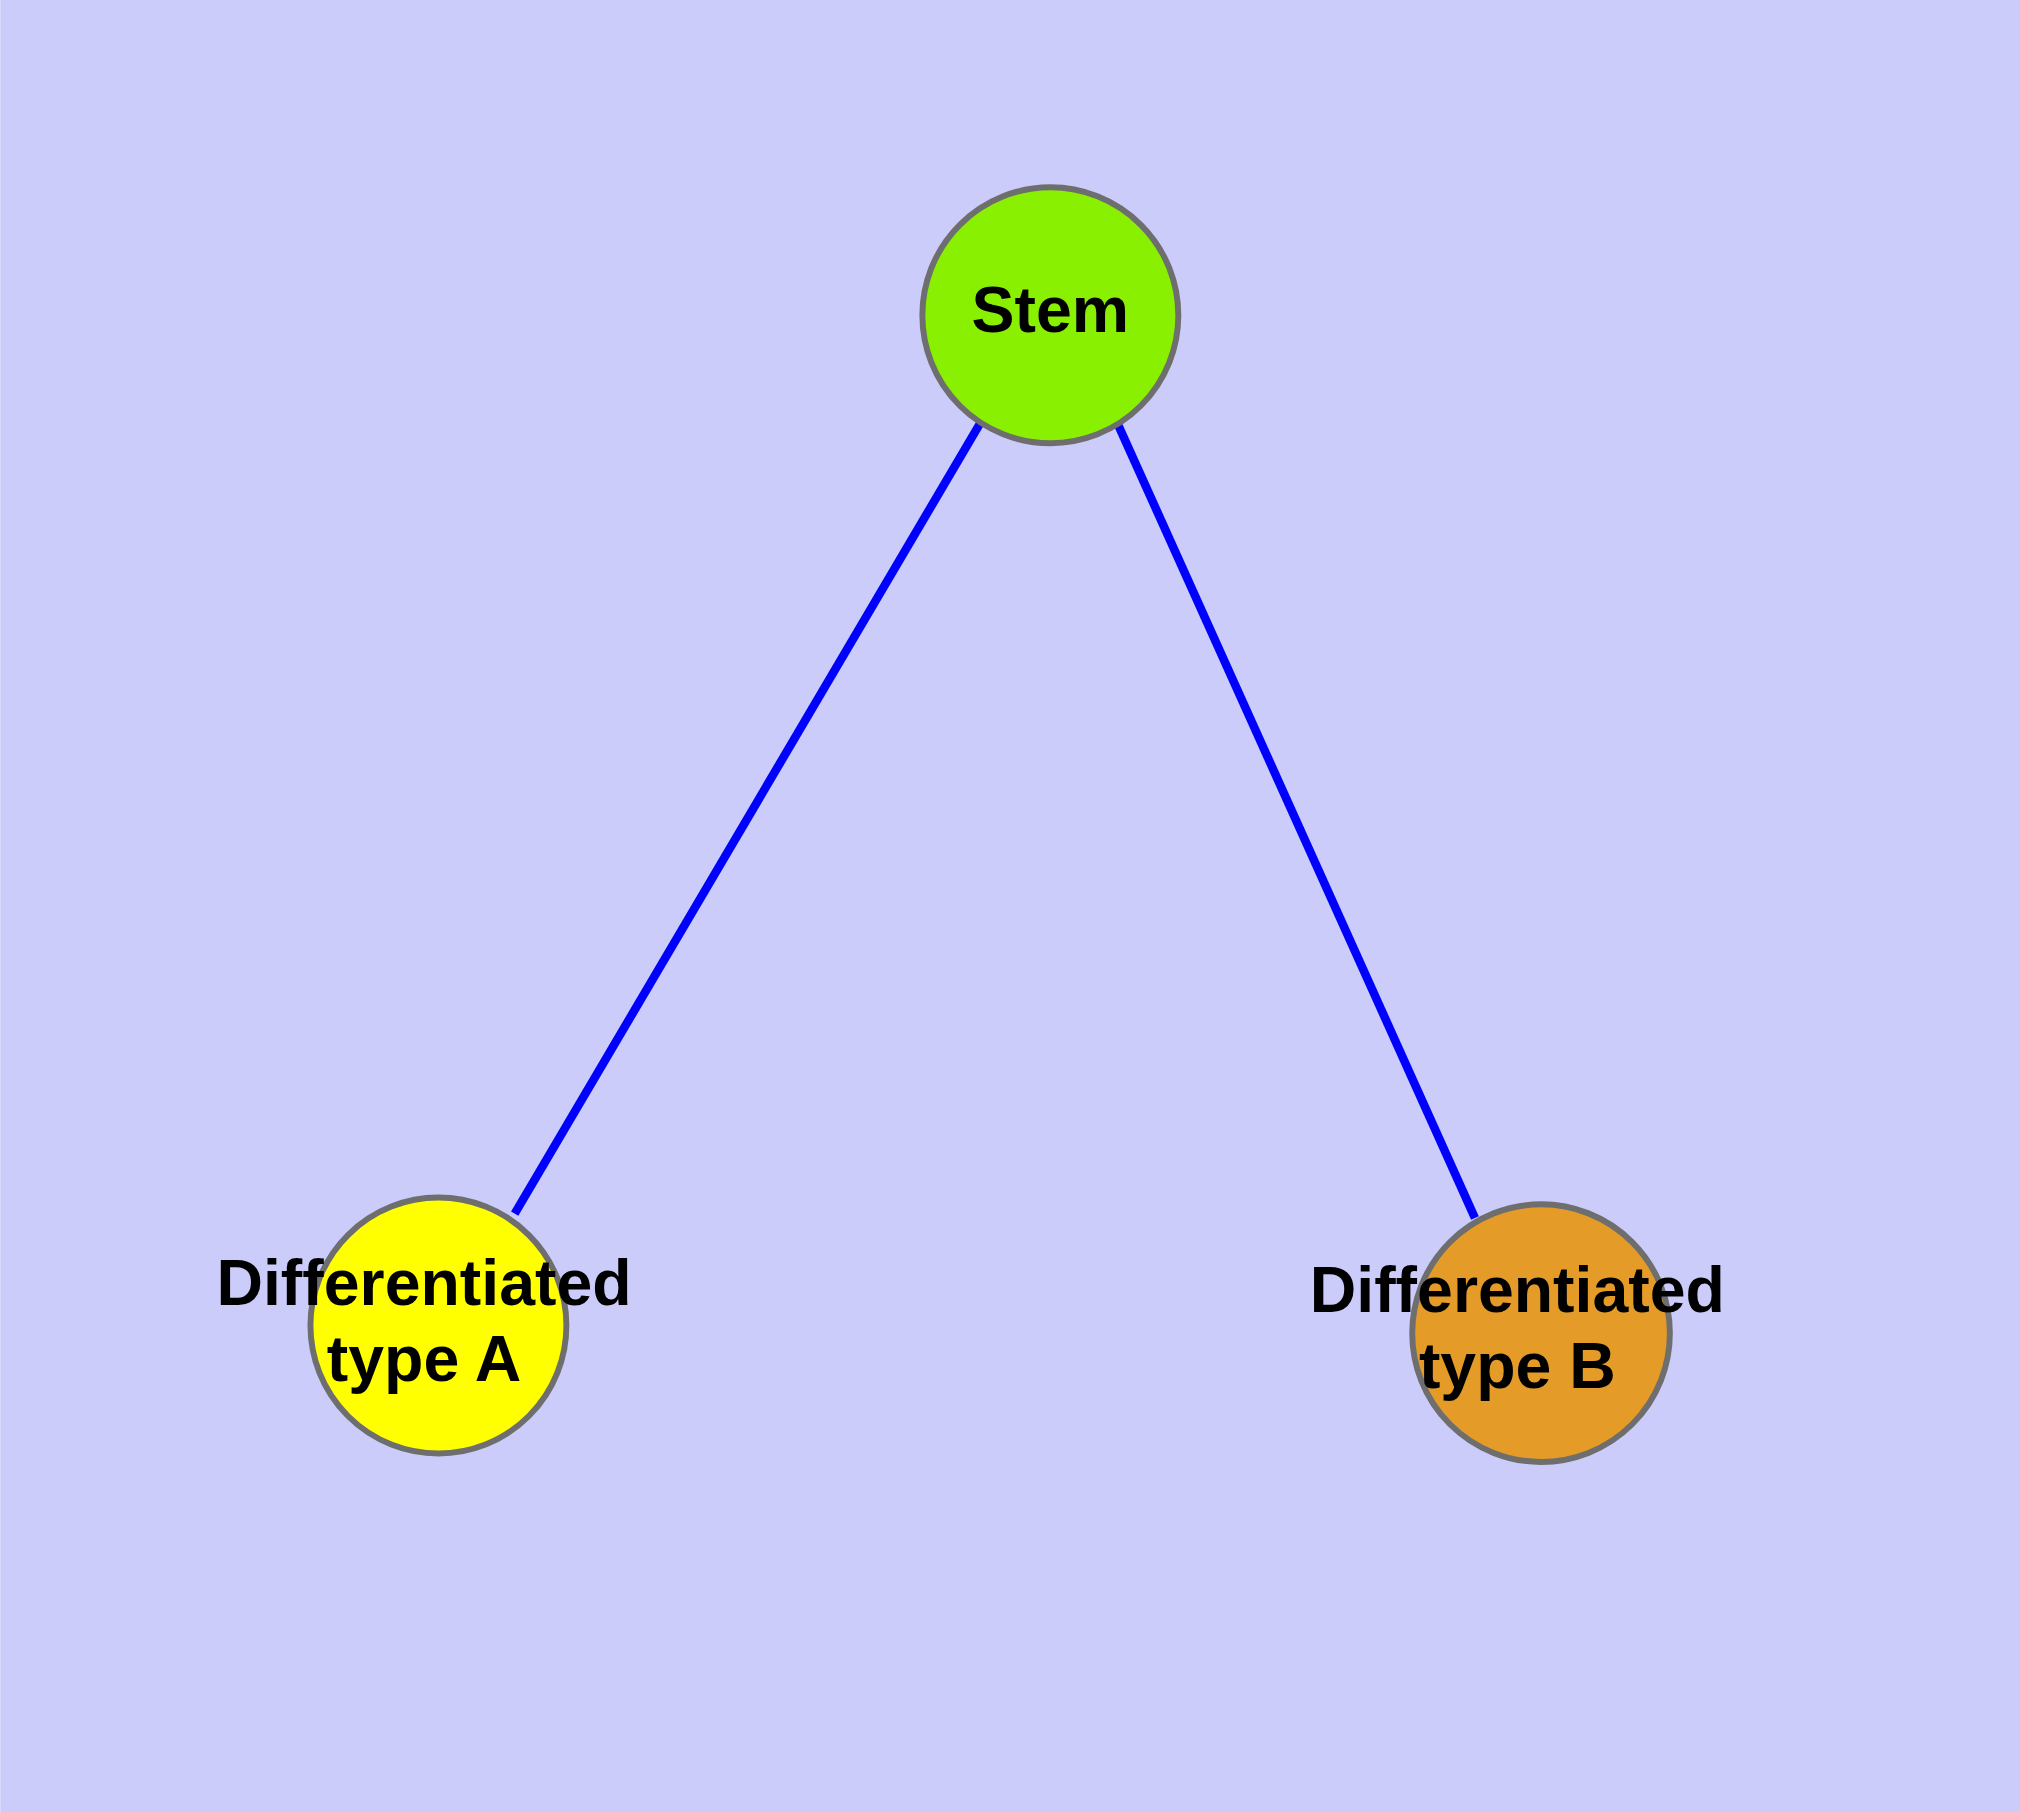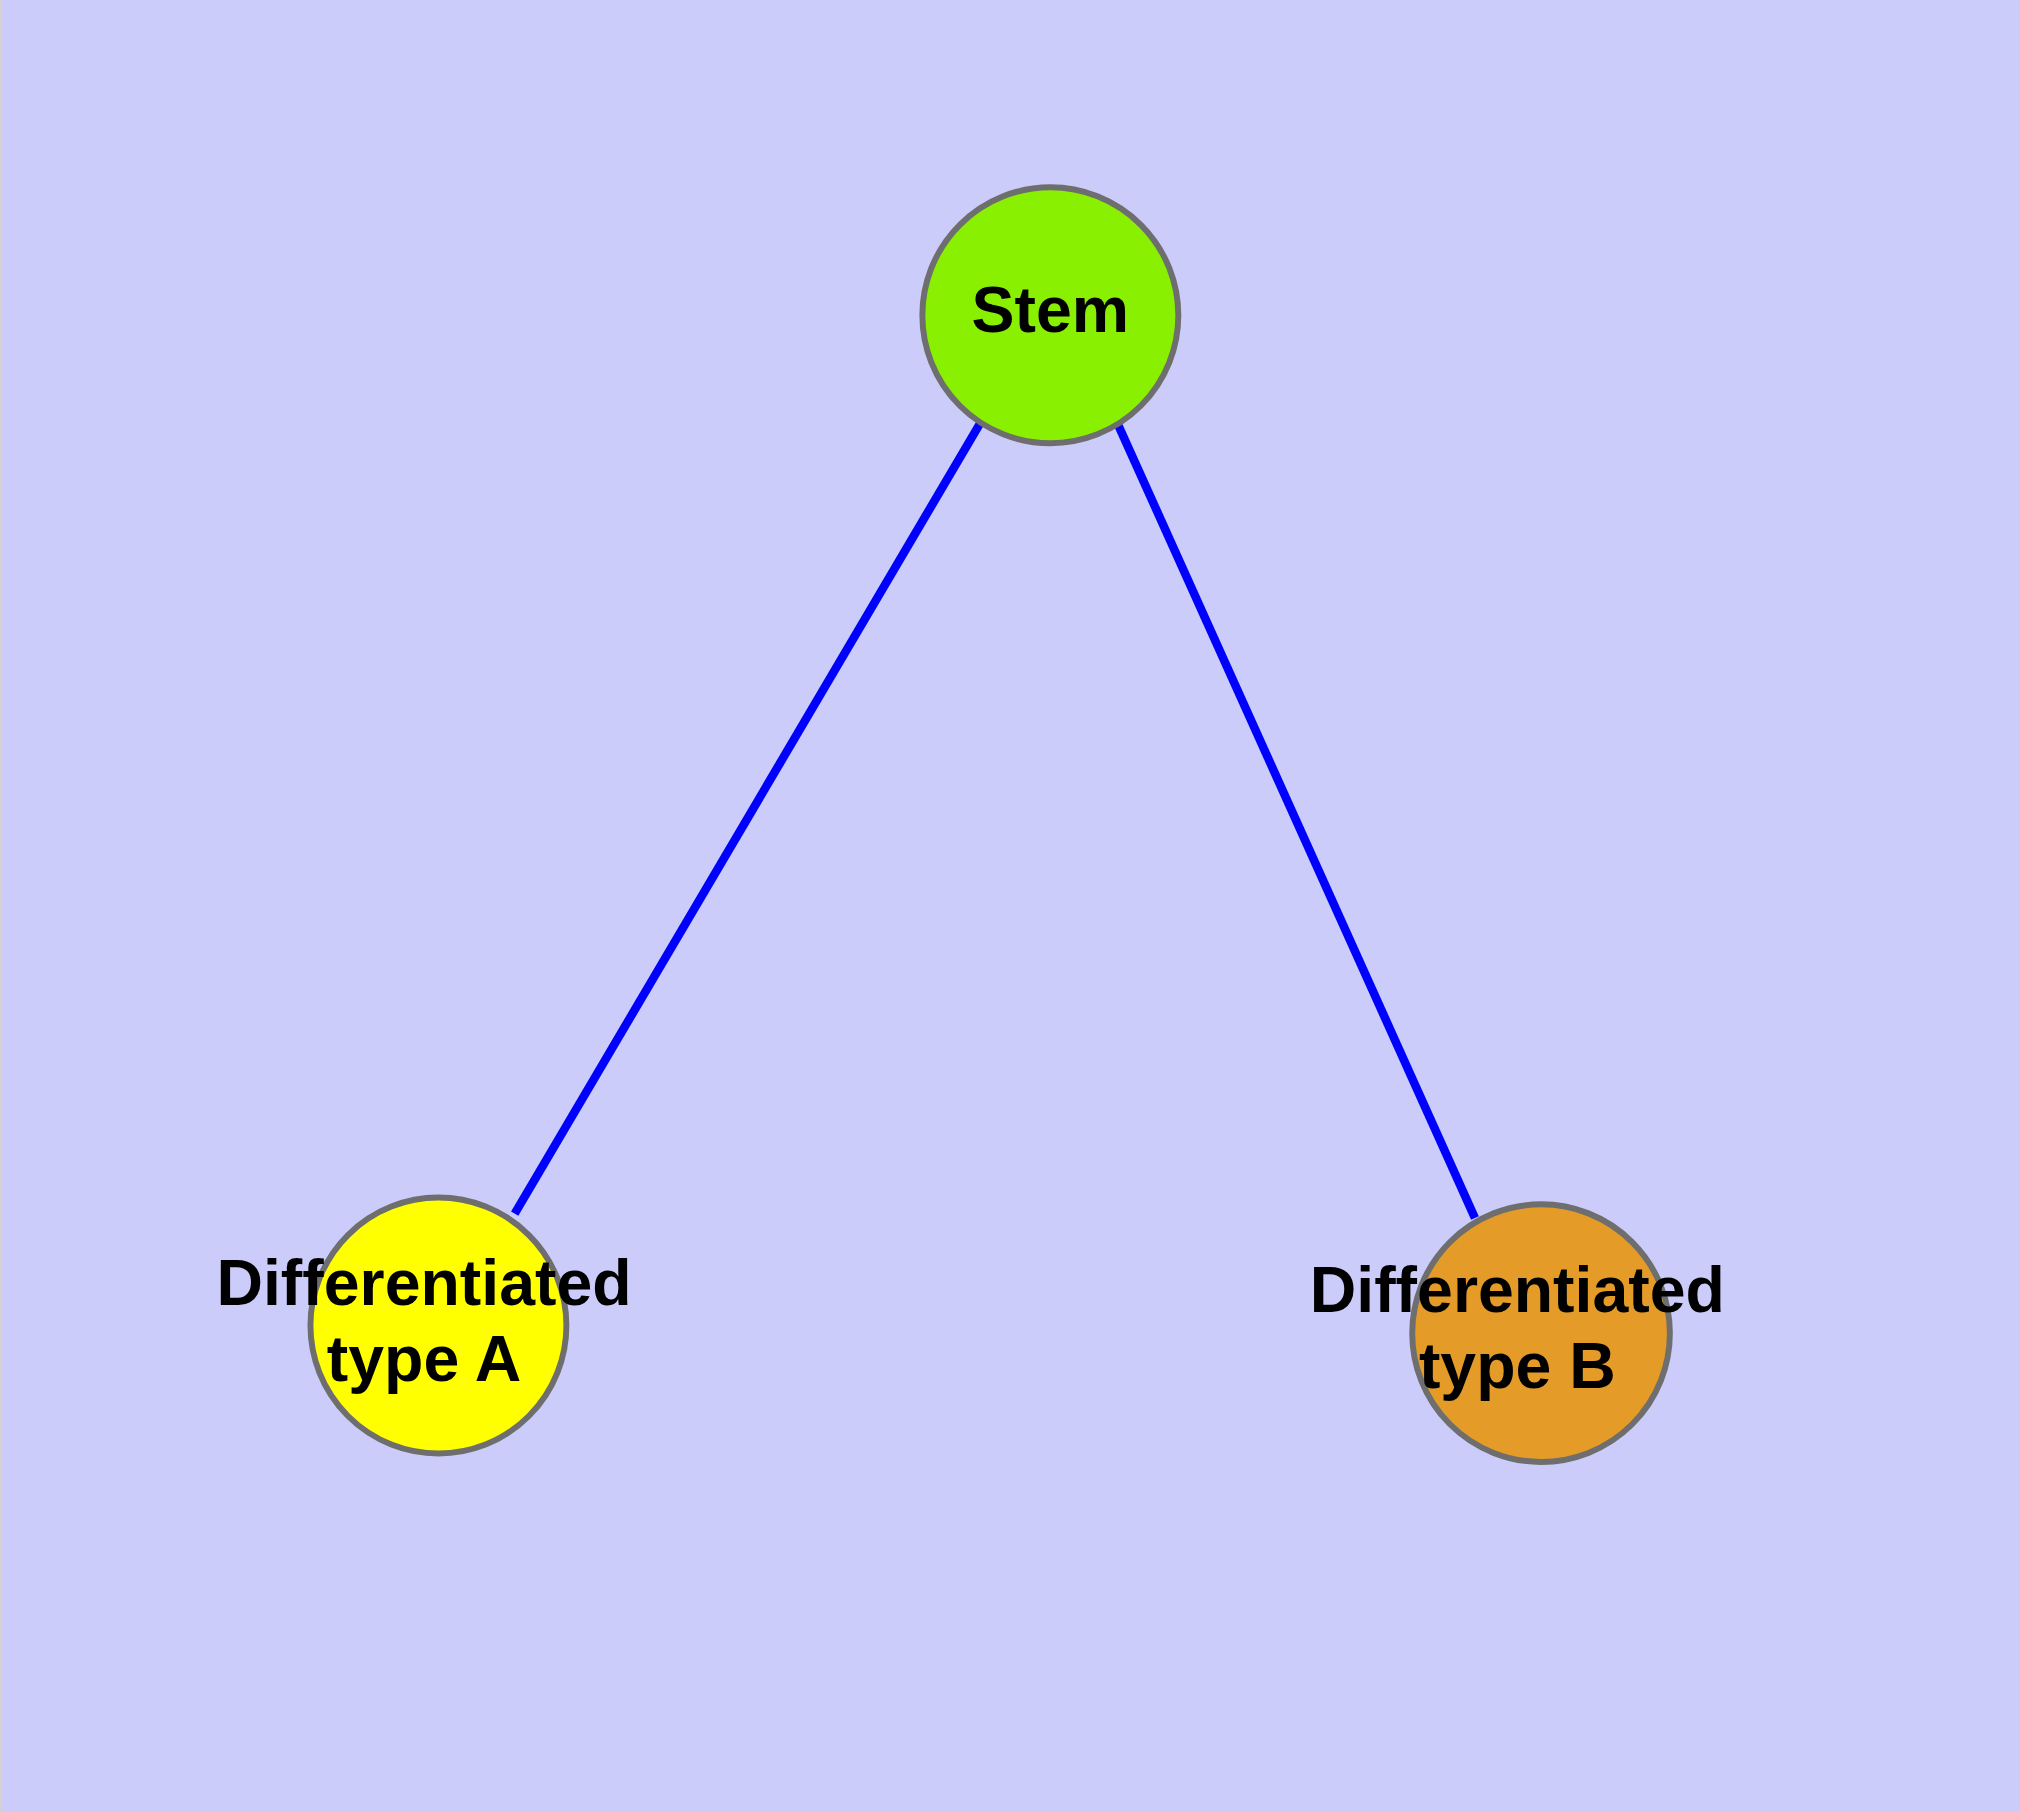--- a/index.html
+++ b/index.html
@@ -26,21 +26,21 @@
     font-family: "Liberation Sans", sans-serif;
     font-weight: bold;
     fill: #000000;
     text-anchor: middle;
     dominant-baseline: middle;
   }
 </style>
 </head>
 <body>
 
-<div id="canvas" style="width: 2021px; height: 1812px; background: #fde047;">
+<div id="canvas" style="width: 2021px; height: 1812px; background: #ffffff;">
   <svg id="graph-svg" viewBox="0 0 2384 2138" xmlns="http://www.w3.org/2000/svg" style="width: 2021px; height: 1812px;">
 
     <rect id="bg-rect" x="0" y="0" width="2384" height="2138" fill="#ccccfa"></rect>
 
     <g id="edges-layer">
         <line x1="1157" y1="498" x2="607" y2="1432" stroke="#0000ff" stroke-width="10" stroke-linecap="butt"></line>
         <line x1="1318" y1="499" x2="1740" y2="1437" stroke="#0000ff" stroke-width="10" stroke-linecap="butt"></line>
       </g>
     <g id="nodes-layer">
         <circle cx="1239" cy="372" r="151" fill="#88f000" stroke="#6e6e6e" stroke-width="7"></circle>

